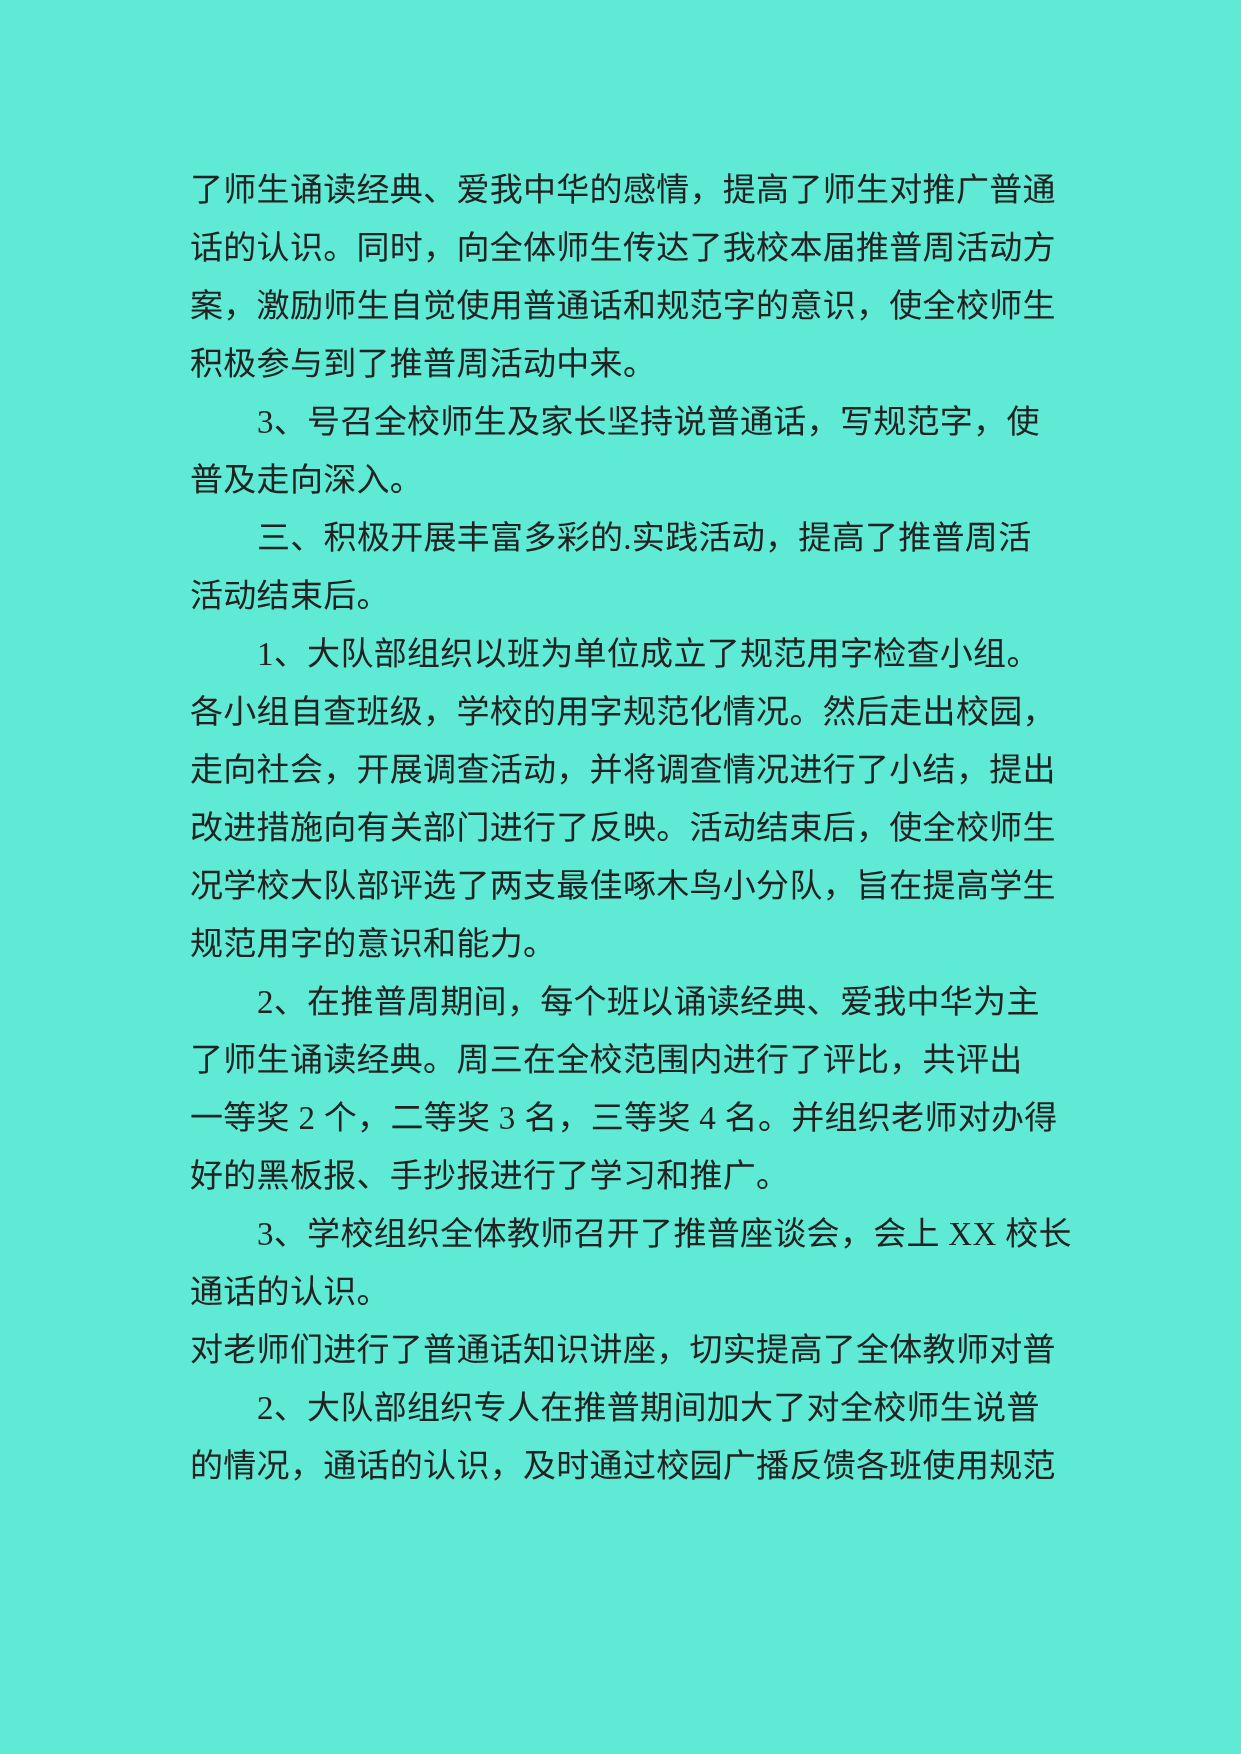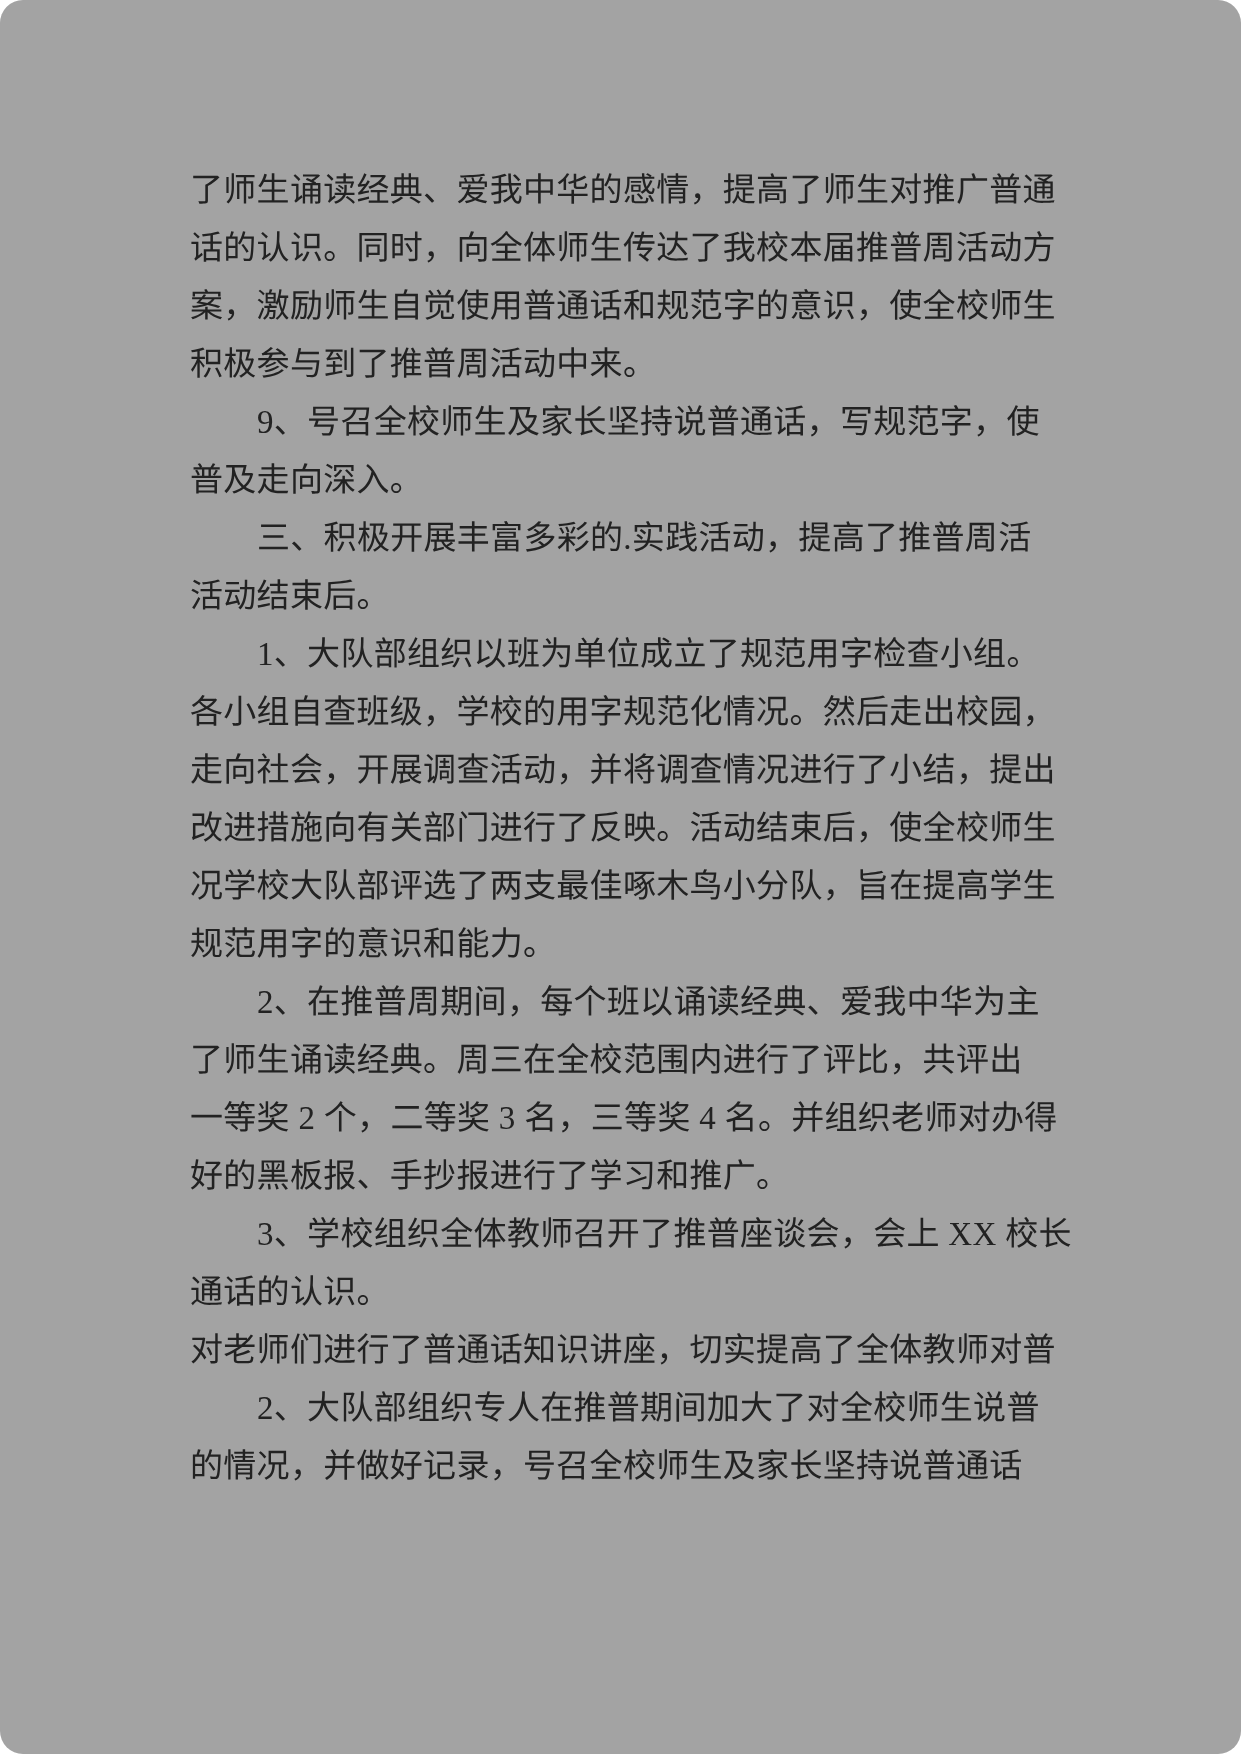--- a/index.html
+++ b/index.html
@@ -30,39 +30,39 @@
     height: 58px;
     white-space: nowrap;
   }
   .text-line.indent {
     text-indent: 67px;
   }
 </style>
 </head>
 <body>
 
-<div class="page" style="background: #a3a3a3; border-radius: 23px;">
+<div class="page" style="background: #5eead4;">
   <div class="text-block" style="color: rgb(34, 34, 34);">
       <div class="text-line">了师生诵读经典、爱我中华的感情，提高了师生对推广普通</div>
       <div class="text-line">话的认识。同时，向全体师生传达了我校本届推普周活动方</div>
       <div class="text-line">案，激励师生自觉使用普通话和规范字的意识，使全校师生</div>
       <div class="text-line">积极参与到了推普周活动中来。</div>
-      <div class="text-line indent">9、号召全校师生及家长坚持说普通话，写规范字，使</div>
+      <div class="text-line indent">3、号召全校师生及家长坚持说普通话，写规范字，使</div>
       <div class="text-line">普及走向深入。</div>
       <div class="text-line indent">三、积极开展丰富多彩的.实践活动，提高了推普周活</div>
       <div class="text-line">活动结束后。</div>
       <div class="text-line indent">1、大队部组织以班为单位成立了规范用字检查小组。</div>
       <div class="text-line">各小组自查班级，学校的用字规范化情况。然后走出校园，</div>
       <div class="text-line">走向社会，开展调查活动，并将调查情况进行了小结，提出</div>
       <div class="text-line">改进措施向有关部门进行了反映。活动结束后，使全校师生</div>
       <div class="text-line">况学校大队部评选了两支最佳啄木鸟小分队，旨在提高学生</div>
       <div class="text-line">规范用字的意识和能力。</div>
       <div class="text-line indent">2、在推普周期间，每个班以诵读经典、爱我中华为主</div>
       <div class="text-line">了师生诵读经典。周三在全校范围内进行了评比，共评出</div>
       <div class="text-line">一等奖 2 个，二等奖 3 名，三等奖 4 名。并组织老师对办得</div>
       <div class="text-line">好的黑板报、手抄报进行了学习和推广。</div>
       <div class="text-line indent">3、学校组织全体教师召开了推普座谈会，会上 XX 校长</div>
       <div class="text-line">通话的认识。</div>
       <div class="text-line">对老师们进行了普通话知识讲座，切实提高了全体教师对普</div>
       <div class="text-line indent">2、大队部组织专人在推普期间加大了对全校师生说普</div>
-      <div class="text-line">的情况，并做好记录，号召全校师生及家长坚持说普通话</div>
+      <div class="text-line">的情况，通话的认识，及时通过校园广播反馈各班使用规范</div>
     </div>
 </div>
 
 </body></html>

